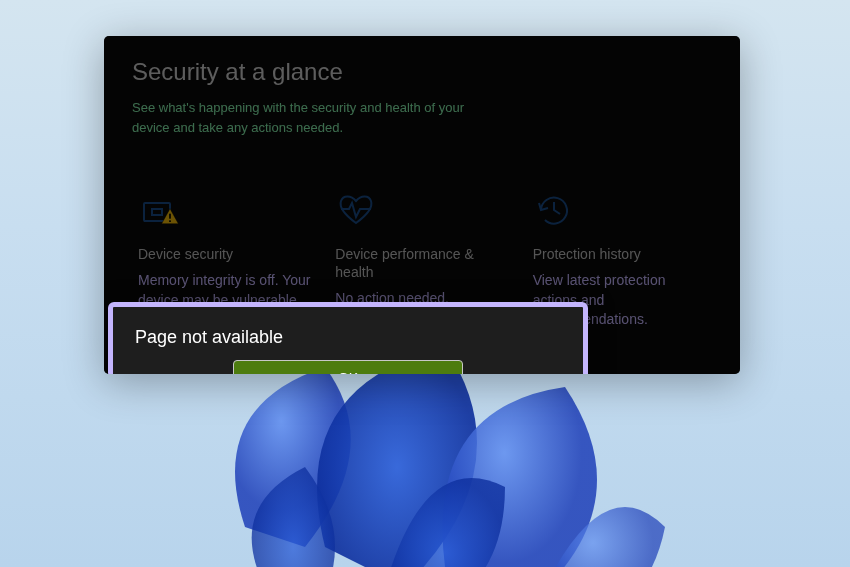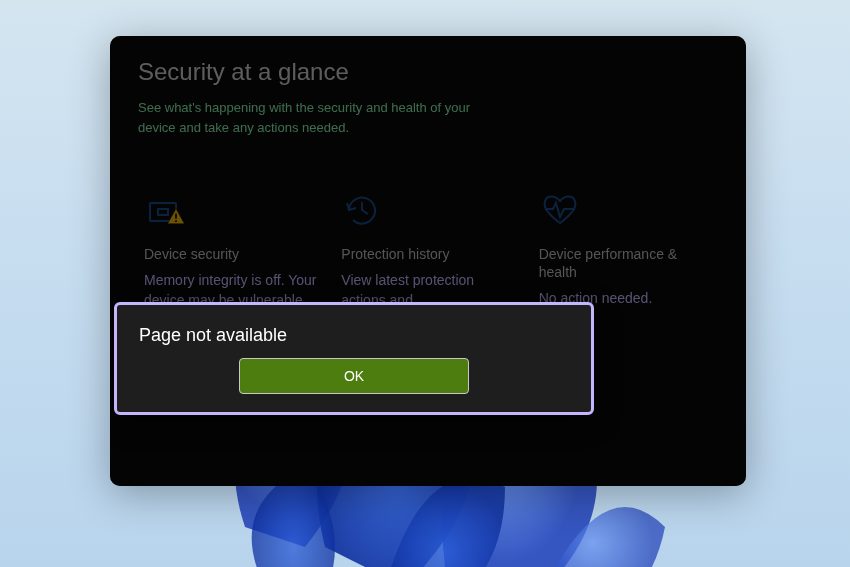--- a/index.html
+++ b/index.html
@@ -19,25 +19,25 @@
       position: absolute;
       bottom: -80px;
       left: 50%;
       transform: translateX(-50%);
       width: 600px;
       height: 400px;
     }
     .window {
       position: absolute;
       top: 36px;
-      left: 110px;
+      left: 104px;
       width: 636px;
-      height: 450px;
+      height: 338px;
       background: #0a0a0a;
-      border-radius: 10px;
+      border-radius: 5px;
       overflow: hidden;
       box-shadow: 0 8px 40px rgba(0,0,0,0.3);
     }
     .content {
       padding: 22px 28px;
       color: #fff;
     }
     .page-title {
       font-size: 24px;
       font-weight: 400;
@@ -85,21 +85,21 @@
       right: 0;
       bottom: 0;
       background: rgba(0,0,0,0.55);
     }
     .dialog {
       position: absolute;
       top: 266px;
       left: 4px;
       width: 480px;
       background: #1e1e1e;
-      border: 3px solid #c4b5fd;
+      border: 5px solid #c4b5fd;
       border-radius: 6px;
       padding: 20px 22px 18px 22px;
       box-shadow: 0 6px 24px rgba(0,0,0,0.5);
     }
     .dialog-title {
       font-size: 18px;
       font-weight: 400;
       color: #fff;
       margin-bottom: 12px;
     }
@@ -174,38 +174,38 @@
             <rect x="11" y="16" width="2" height="2" fill="#000"></rect>
           </svg>
         </div>
         <div class="card-title">Device security</div>
         <div class="card-desc">Memory integrity is off. Your device may be vulnerable.</div>
       </div>
 
       <div class="card">
         <div class="card-icon-wrap">
           <svg width="42" height="42" viewBox="0 0 42 42" fill="none" stroke="#1a4d8a" stroke-width="2">
+            <path d="M21 34 C 10 26 4 18 6 12 C 8 6 16 6 21 12 C 26 6 34 6 36 12 C 38 18 32 26 21 34 Z"></path>
+            <polyline points="6,20 14,20 17,14 21,28 25,20 36,20"></polyline>
+          </svg>
+        </div>
+        <div class="card-title">Device performance &amp; health</div>
+        <div class="card-desc">No action needed.</div>
+      </div>
+
+      <div class="card">
+        <div class="card-icon-wrap">
+          <svg width="42" height="42" viewBox="0 0 42 42" fill="none" stroke="#1a4d8a" stroke-width="2">
             <path d="M 8 21 A 13 13 0 1 1 12 31"></path>
             <polyline points="6,14 8,21 15,19"></polyline>
             <polyline points="21,13 21,21 27,25"></polyline>
           </svg>
         </div>
         <div class="card-title">Protection history</div>
         <div class="card-desc">View latest protection actions and recommendations.</div>
-      </div>
-
-      <div class="card">
-        <div class="card-icon-wrap">
-          <svg width="42" height="42" viewBox="0 0 42 42" fill="none" stroke="#1a4d8a" stroke-width="2">
-            <path d="M21 34 C 10 26 4 18 6 12 C 8 6 16 6 21 12 C 26 6 34 6 36 12 C 38 18 32 26 21 34 Z"></path>
-            <polyline points="6,20 14,20 17,14 21,28 25,20 36,20"></polyline>
-          </svg>
-        </div>
-        <div class="card-title">Device performance &amp; health</div>
-        <div class="card-desc">No action needed.</div>
       </div>
 
     </div>
   </div>
 
   <div class="overlay"></div>
 
   <div class="dialog">
     <div class="dialog-title">Page not available</div>
     <div class="dialog-btn-row">

